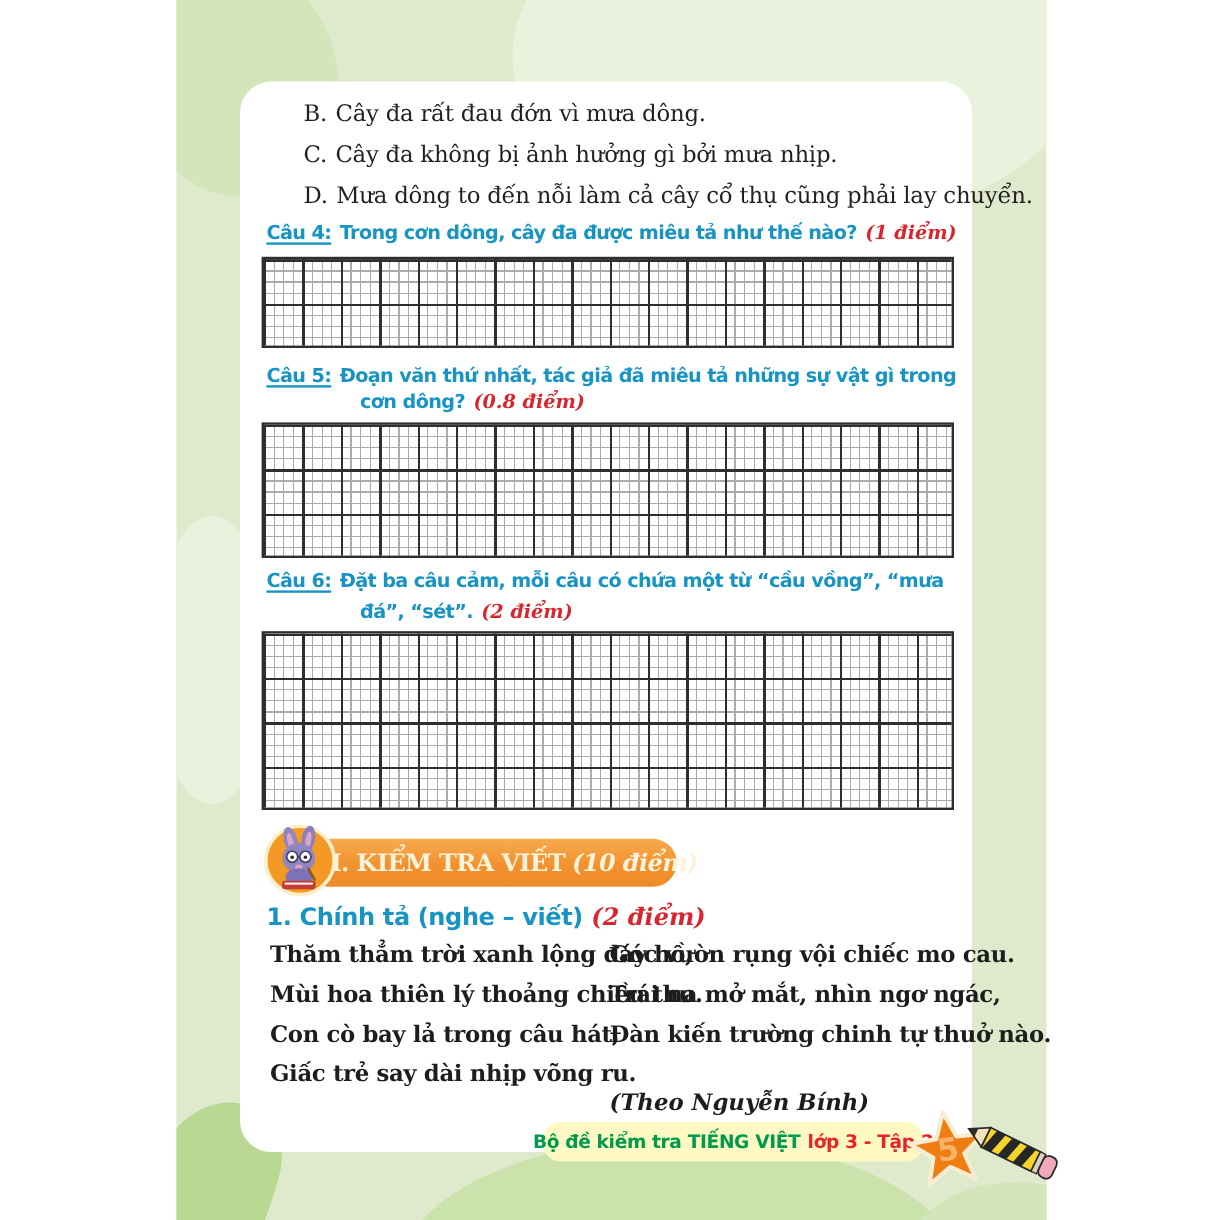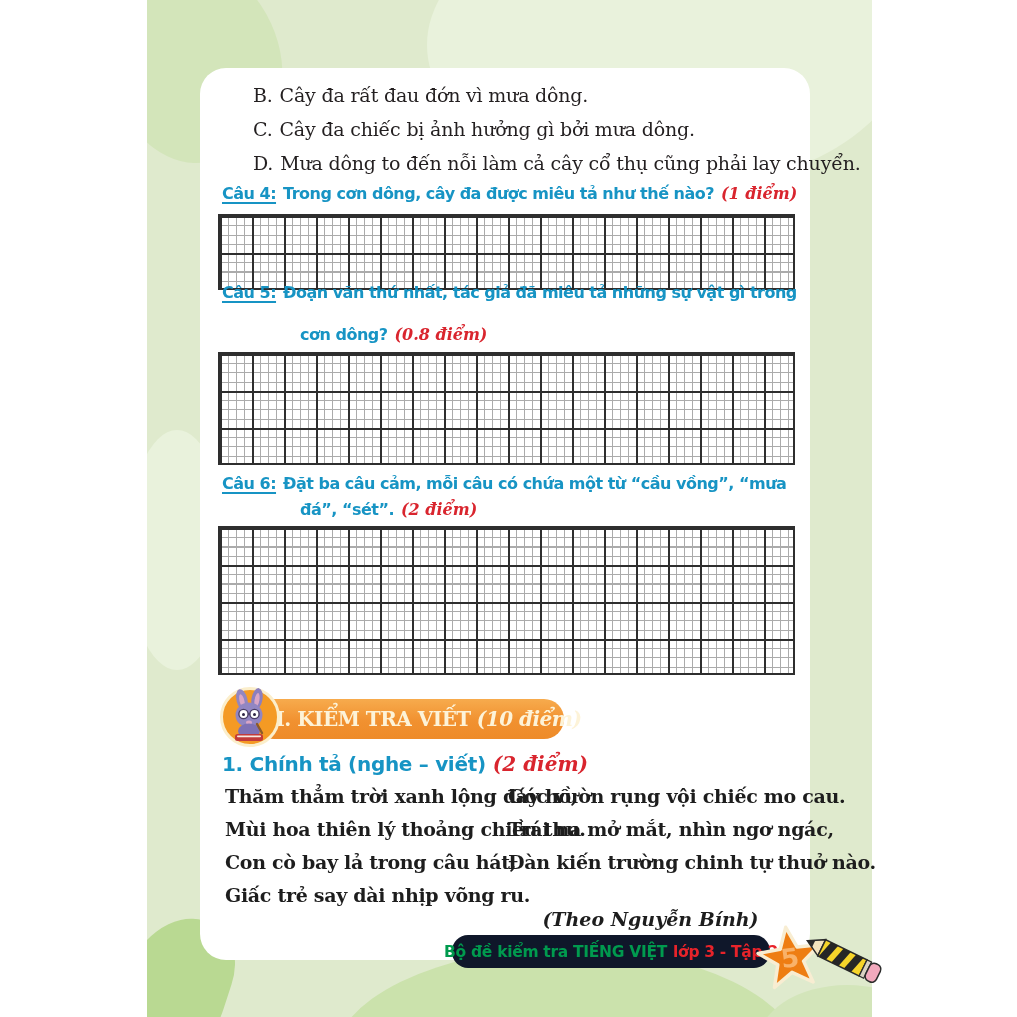--- a/index.html
+++ b/index.html
@@ -39,21 +39,21 @@
     left:222px;width:585px;white-space:nowrap;z-index:2;
     font-family:"DejaVu Sans", sans-serif;font-weight:700;
     font-size:16px;color:#1794c4;letter-spacing:-0.5px;
   }
   .q-head .qid{text-decoration:underline;text-decoration-thickness:2px;text-underline-offset:3px;margin-right:7px;}
   .q-pts{
     font-family:"DejaVu Serif", serif;font-style:italic;font-weight:700;
     color:#d9252e;margin-left:7px;letter-spacing:0;
   }
   .q4-head{top:184px;}
-  .q5-head{top:283px;} .q5-line2{top:325px;left:300px;}
+  .q5-head{top:303px;} .q5-line2{top:325px;left:300px;}
   .q6-head{top:474px;} .q6-line2{top:500px;left:300px;}
   .q-line2{width:400px;}
 
   
   .ans-grid{
     left:218px;width:577px;box-sizing:border-box;z-index:2;
     border:2px solid #2e2e2e;background-color:#fff;
     background-image:
       repeating-linear-gradient(to right, #2e2e2e 0 2px, transparent 2px 32px),
       repeating-linear-gradient(to bottom, #2e2e2e 0 2px, transparent 2px 37px),
@@ -86,29 +86,29 @@
 
   
   .poem-col{
     top:780px;width:280px;z-index:2;
     font-family:"DejaVu Serif", serif;font-weight:700;
     font-size:19px;line-height:33px;color:#1d1d1d;white-space:nowrap;letter-spacing:-0.3px;
   }
   .poem-left{left:225px;}
   .poem-right{left:508px;}
   .poem-attrib{
-    left:508px;top:908px;width:285px;text-align:center;z-index:2;
+    left:508px;top:908px;width:285px;text-align:left;z-index:2;
     font-family:"DejaVu Serif", serif;font-weight:700;font-style:italic;
     font-size:19px;color:#1d1d1d;
   }
 
   
   .footer-pill{
     left:452px;top:935px;width:318px;height:33px;z-index:2;
-    background:#0f172a;border-radius:16px;
+    background:#fef9c3;border-radius:16px;
     display:flex;align-items:center;justify-content:center;
     font-family:"DejaVu Sans", sans-serif;font-weight:700;font-size:15.5px;
     white-space:nowrap;letter-spacing:-0.3px;
   }
   .footer-series{color:#009a4e;margin-right:6px;}
   .footer-volume{color:#e8232a;}
   .star-badge{left:752px;top:920px;width:76px;height:76px;z-index:3;}
   .pencil-badge{left:796px;top:928px;width:92px;height:66px;z-index:4;}
 </style>
 </head>
@@ -122,21 +122,21 @@
   <div class="blob blob-bottom-leaf"></div>
   <div class="blob blob-bottom-right"></div>
 </div>
 
 <div class="card"></div>
 
 <div class="abs option-row opt-b">
   <span class="option-label">B.</span><span>Cây đa rất đau đớn vì mưa dông.</span>
 </div>
 <div class="abs option-row opt-c">
-  <span class="option-label">C.</span><span>Cây đa chiếc bị ảnh hưởng gì bởi mưa dông.</span>
+  <span class="option-label">C.</span><span>Cây đa không bị ảnh hưởng gì bởi mưa nhịp.</span>
 </div>
 <div class="abs option-row opt-d">
   <span class="option-label">D.</span><span>Mưa dông to đến nỗi làm cả cây cổ thụ cũng phải lay chuyển.</span>
 </div>
 
 <div class="abs q-head q4-head">
   <span class="qid">Câu 4:</span><span>Trong cơn dông, cây đa được miêu tả như thế nào?</span><span class="q-pts">(1 điểm)</span>
 </div>
 <div class="abs ans-grid grid-q4"></div>
 

